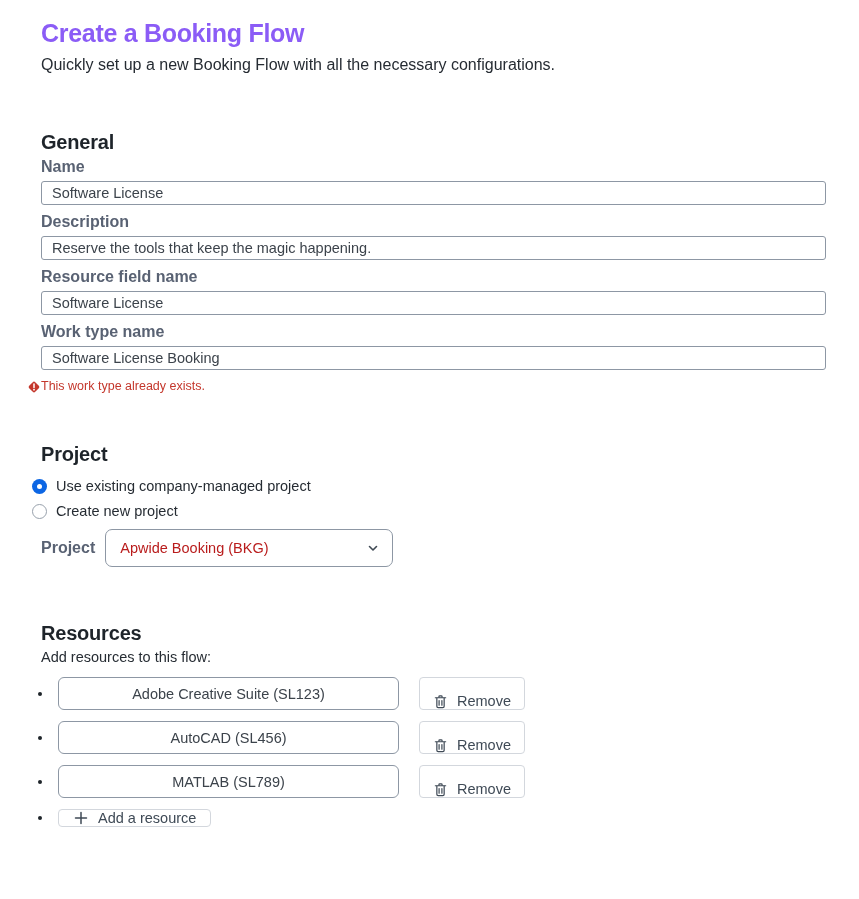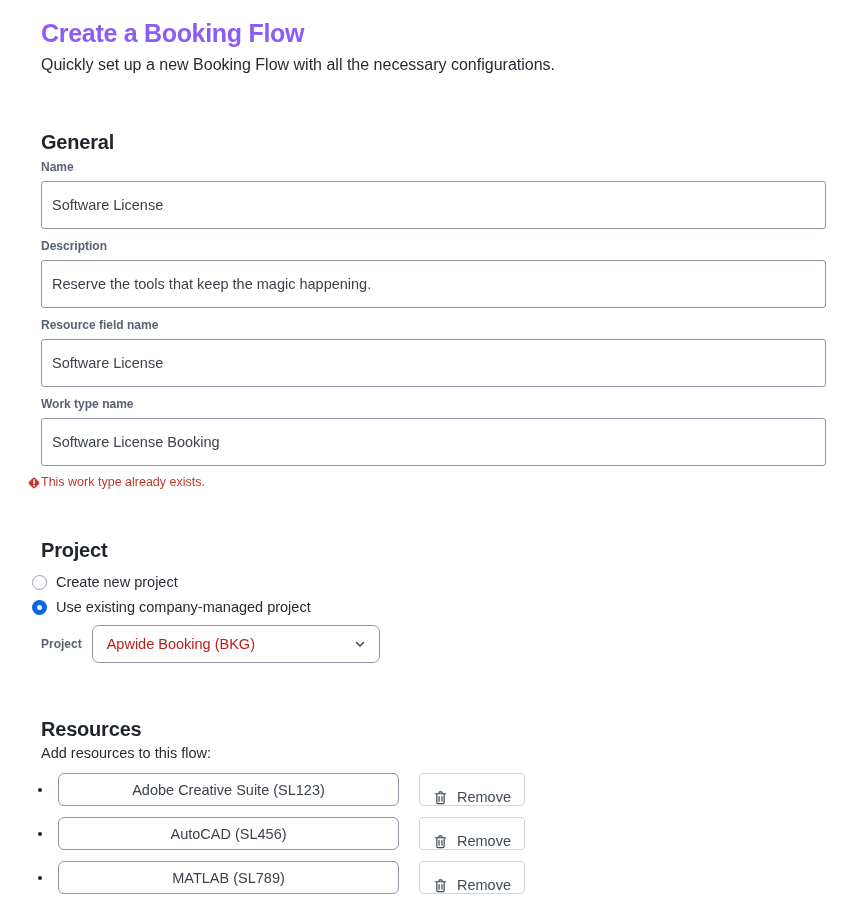--- a/index.html
+++ b/index.html
@@ -39,29 +39,29 @@
   }
   .section-general  { margin-top: 58px; }
   .section-project  { margin-top: 49px; }
   .section-resources{ margin-top: 55px; }
 
   
   .field { margin-top: 7px; }
   .field + .field { margin-top: 10px; }
   .field-label {
     display: block;
-    font-size: 12px;
+    font-size: 16px;
     line-height: 14px;
     font-weight: 700;
     color: #596273;
   }
   .text-input {
     display: block;
     width: 100%;
-    height: 48px;
+    height: 24px;
     margin-top: 7px;
     padding: 0 10px;
     border: 1px solid #8d97a4;
     border-radius: 3px;
     background: #fff;
     font-family: inherit;
     font-size: 14.5px;
     color: #3c434b;
     outline: none;
   }
@@ -224,26 +224,26 @@
       </span>
       <span class="error-text">This work type already exists.</span>
     </div>
   </section>
 
   <section class="section-project">
     <h2>Project</h2>
 
     <div class="radio-group">
       <div class="radio-row">
+        <span class="radio radio--on"></span>
+        <span class="radio-label">Use existing company-managed project</span>
+      </div>
+      <div class="radio-row">
         <span class="radio radio--off"></span>
         <span class="radio-label">Create new project</span>
-      </div>
-      <div class="radio-row">
-        <span class="radio radio--on"></span>
-        <span class="radio-label">Use existing company-managed project</span>
       </div>
     </div>
 
     <div class="select-row">
       <label class="field-label">Project</label>
       <div class="select">
         <span>Apwide Booking (BKG)</span>
         <span>
           <svg width="16" height="16" viewBox="0 0 16 16" fill="none" stroke="#3f4954" stroke-width="1.6" stroke-linecap="round" stroke-linejoin="round">
             <path d="M4.5 6.5 8 10l3.5-3.5"></path>

